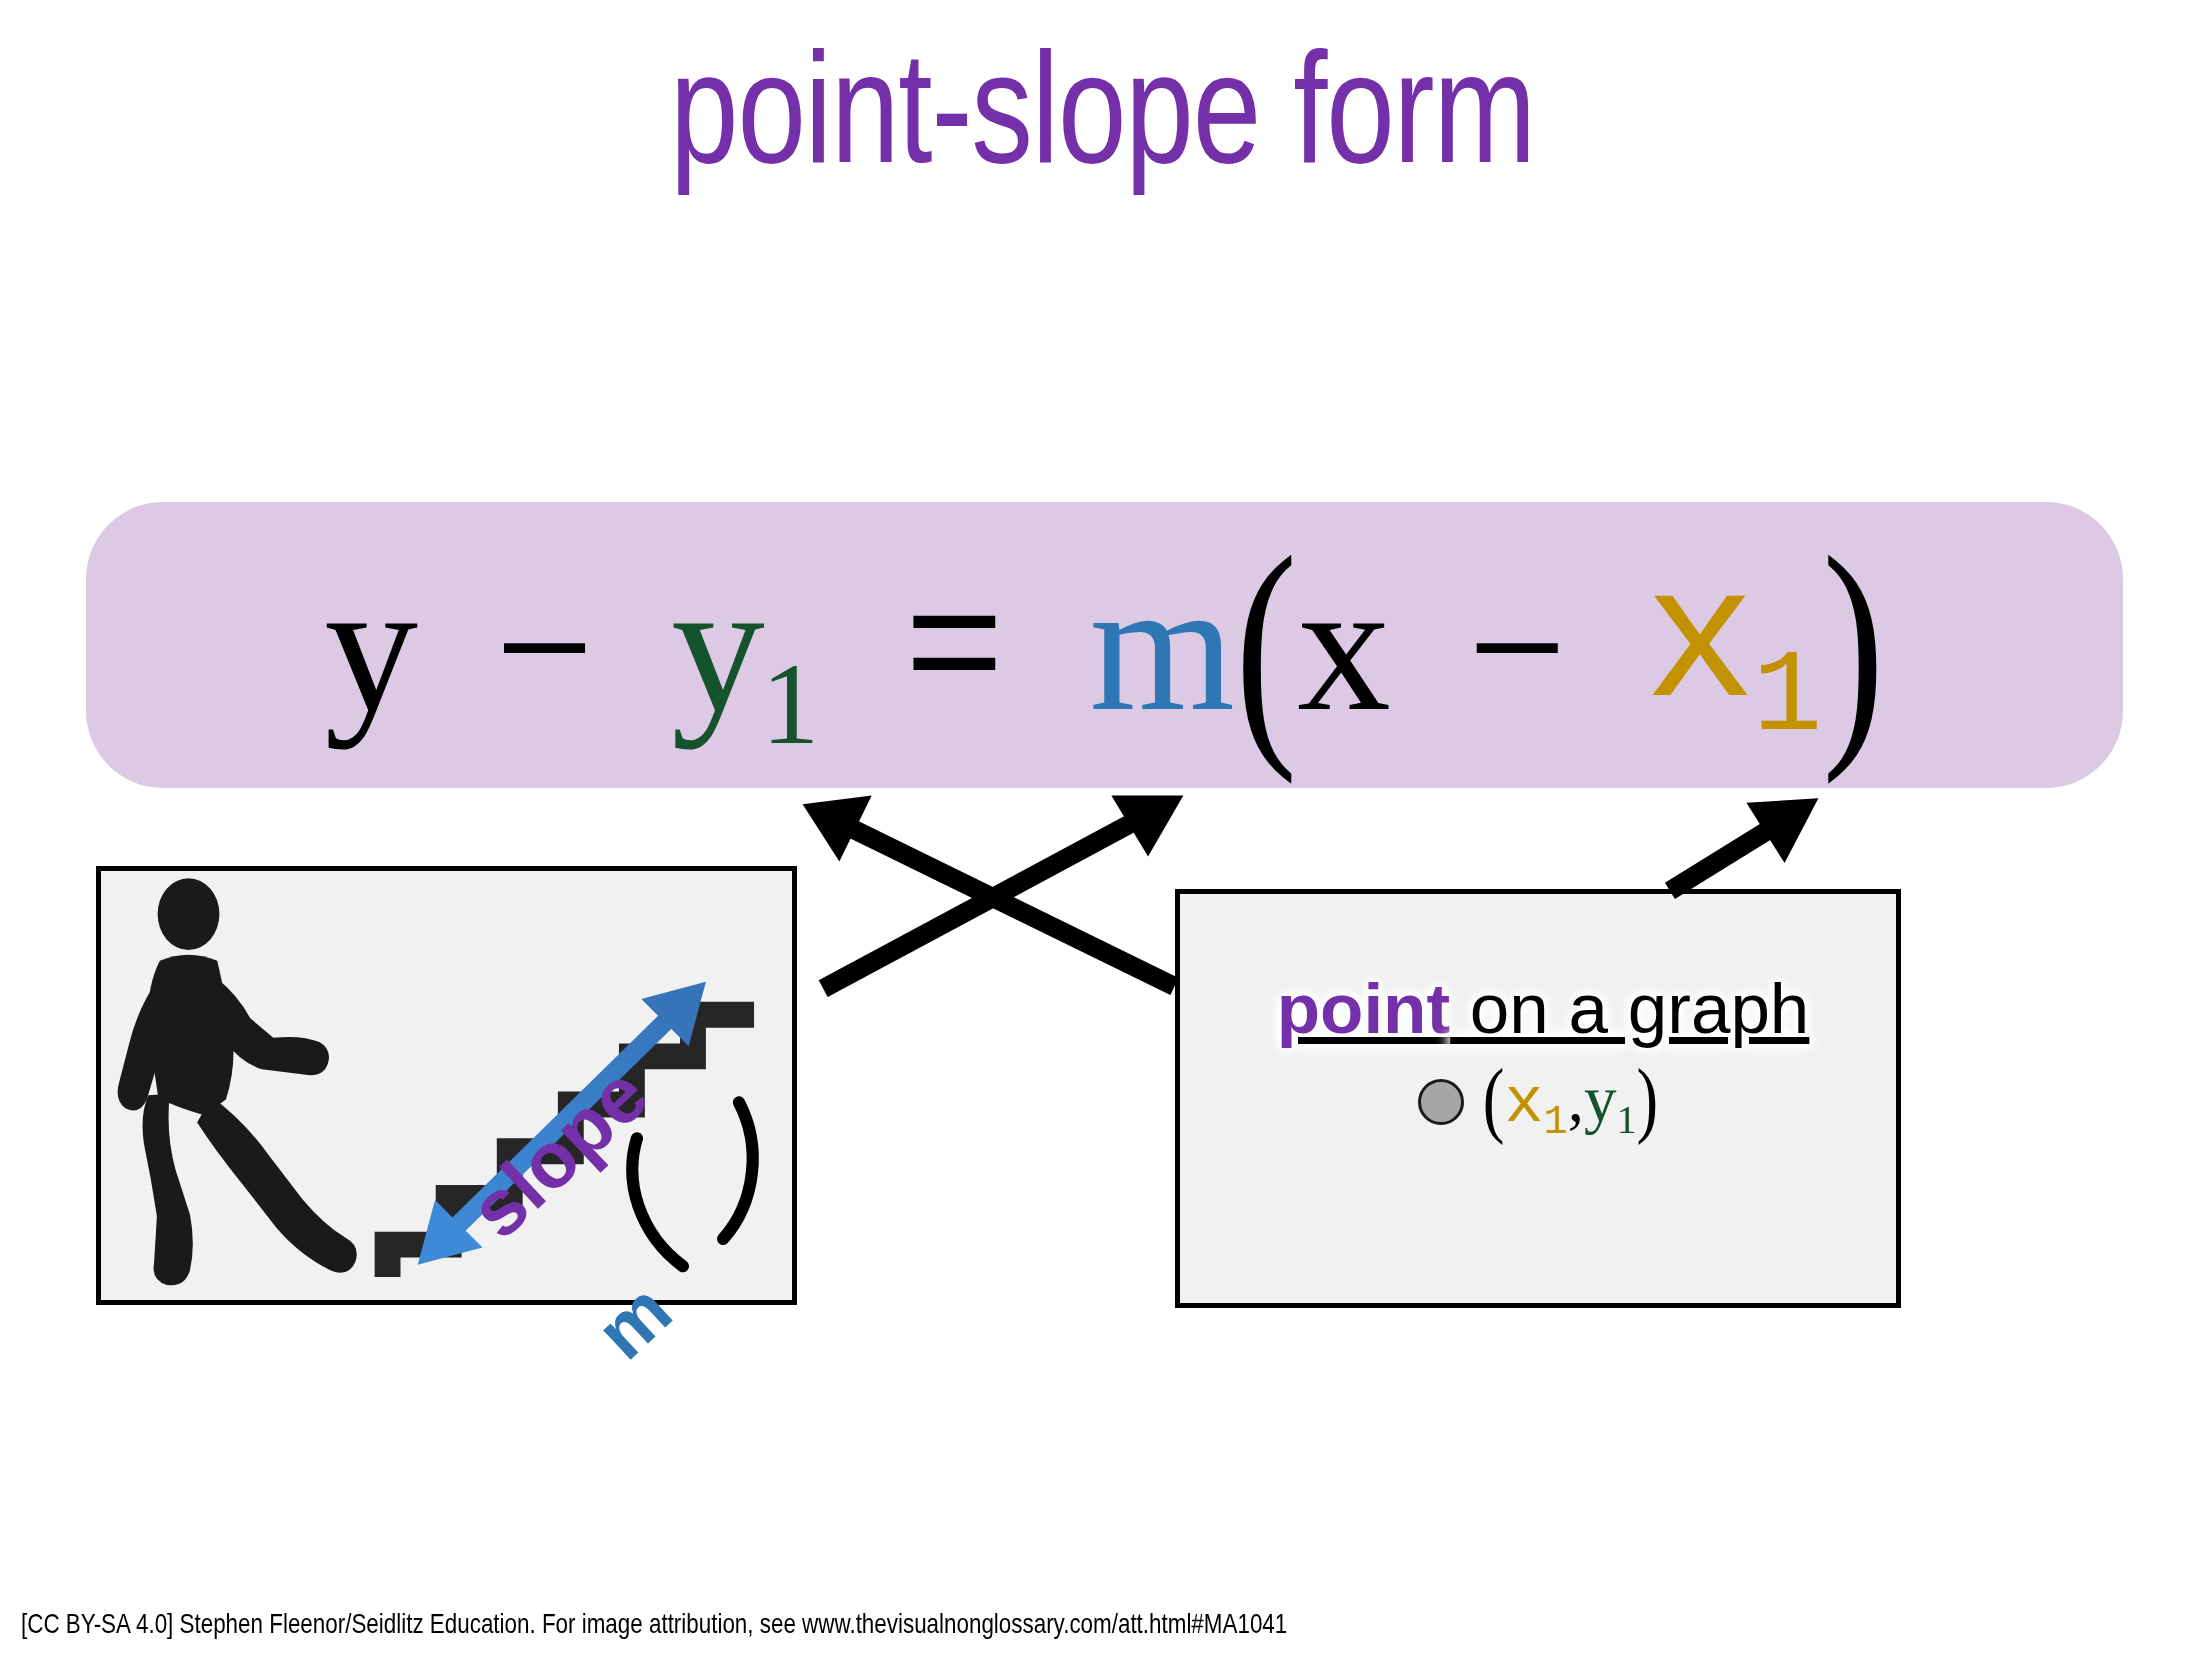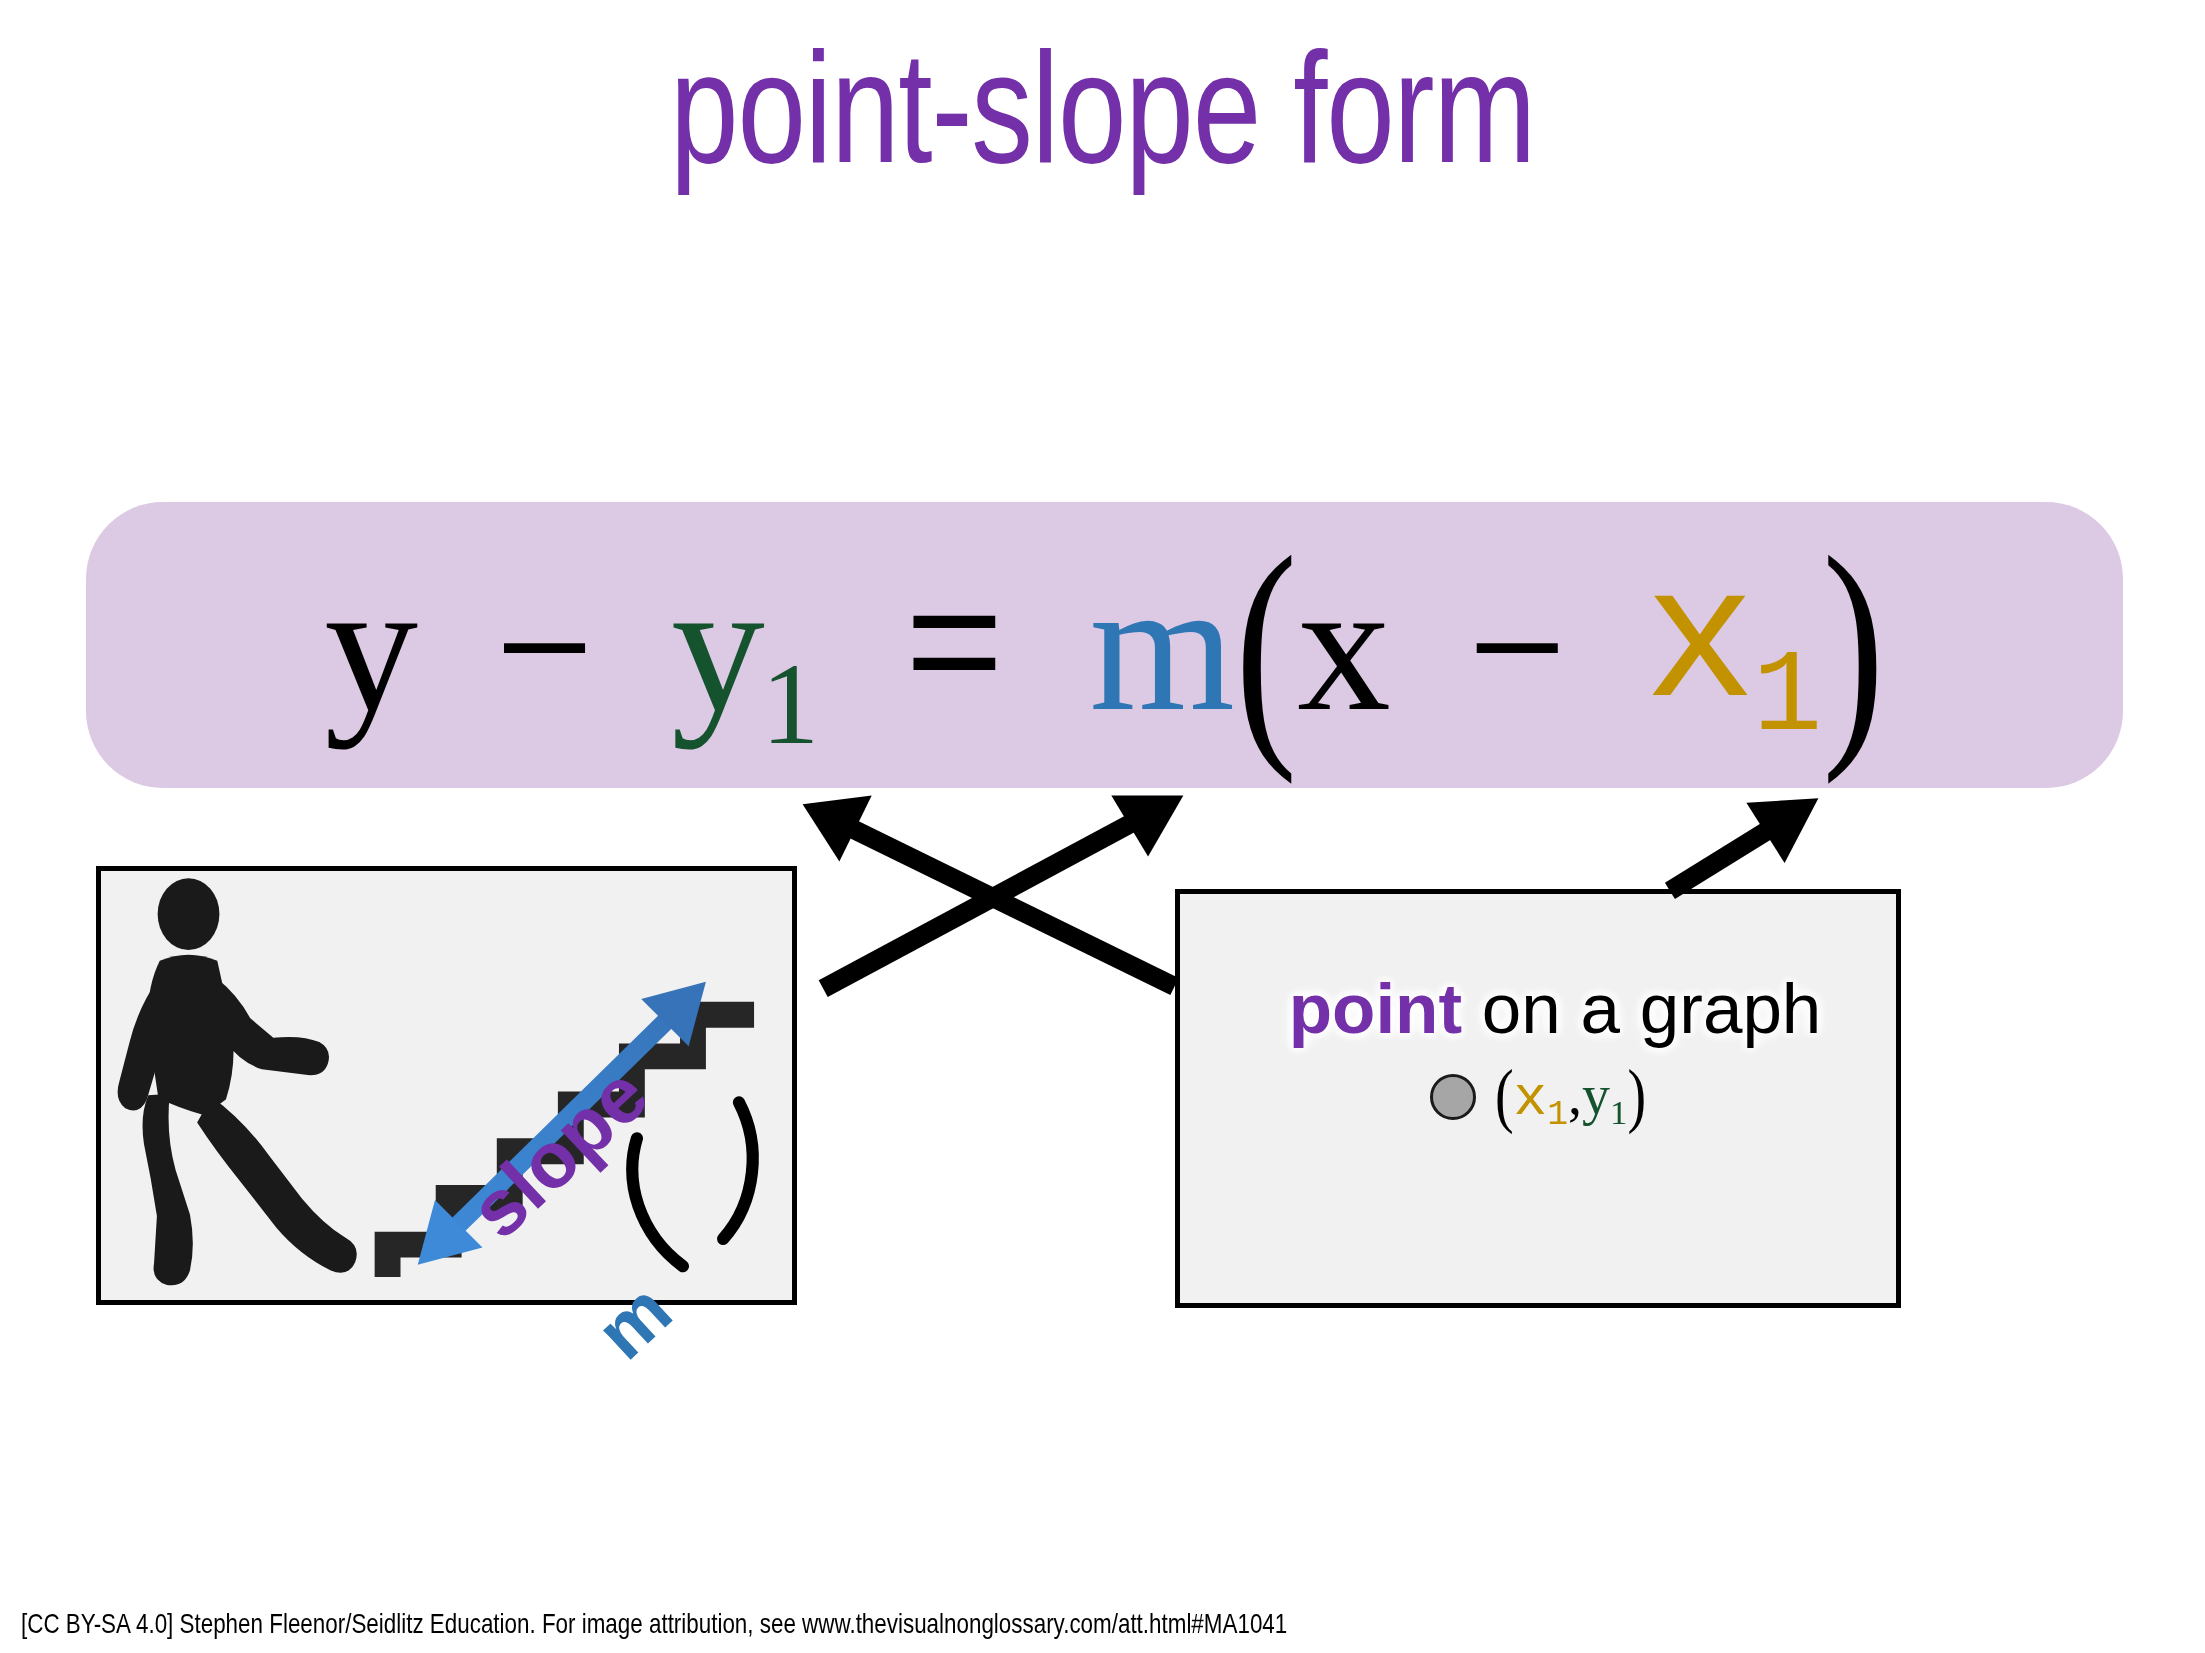--- a/index.html
+++ b/index.html
@@ -123,45 +123,46 @@
     font-size: 76px;
     transform: rotate(-43deg);
     transform-origin: 0 0;
     color: #000000;
   }
   #slope-m-wrap .m-letter { color: #2F76B5; }
 
   
   #point-line1 {
     position: absolute;
-    left: 17px;
+    left: 5px;
     top: 79px;
     width: 100%;
     text-align: center;
     font-family: "Liberation Sans Narrow", "Liberation Sans", sans-serif;
     font-size: 71px;
     line-height: 1;
     white-space: nowrap;
     color: #000000;
     text-shadow:
        0 0 10.3px #ffffff, 0 0 10.3px #ffffff, 0 0 10.3px #ffffff,
        0 0 16px #ffffff, 0 0 16px #ffffff;
+    text-decoration: underline;
   }
   #point-line1 .kw { color: #7430A8; font-weight: bold; }
   #point-line2 {
     position: absolute;
     left: 0;
     top: 173px;
     width: 100%;
     display: flex;
     align-items: center;
     justify-content: center;
     gap: 19px;
     font-family: "Liberation Serif", "DejaVu Serif", serif;
-    font-size: 56px;
+    font-size: 65px;
     line-height: 1;
     white-space: nowrap;
     color: #000000;
   }
   #point-line2 .sub {
     font-size: 0.62em;
     position: relative;
     top: 0.30em;
   }
   #point-line2 .paren {

